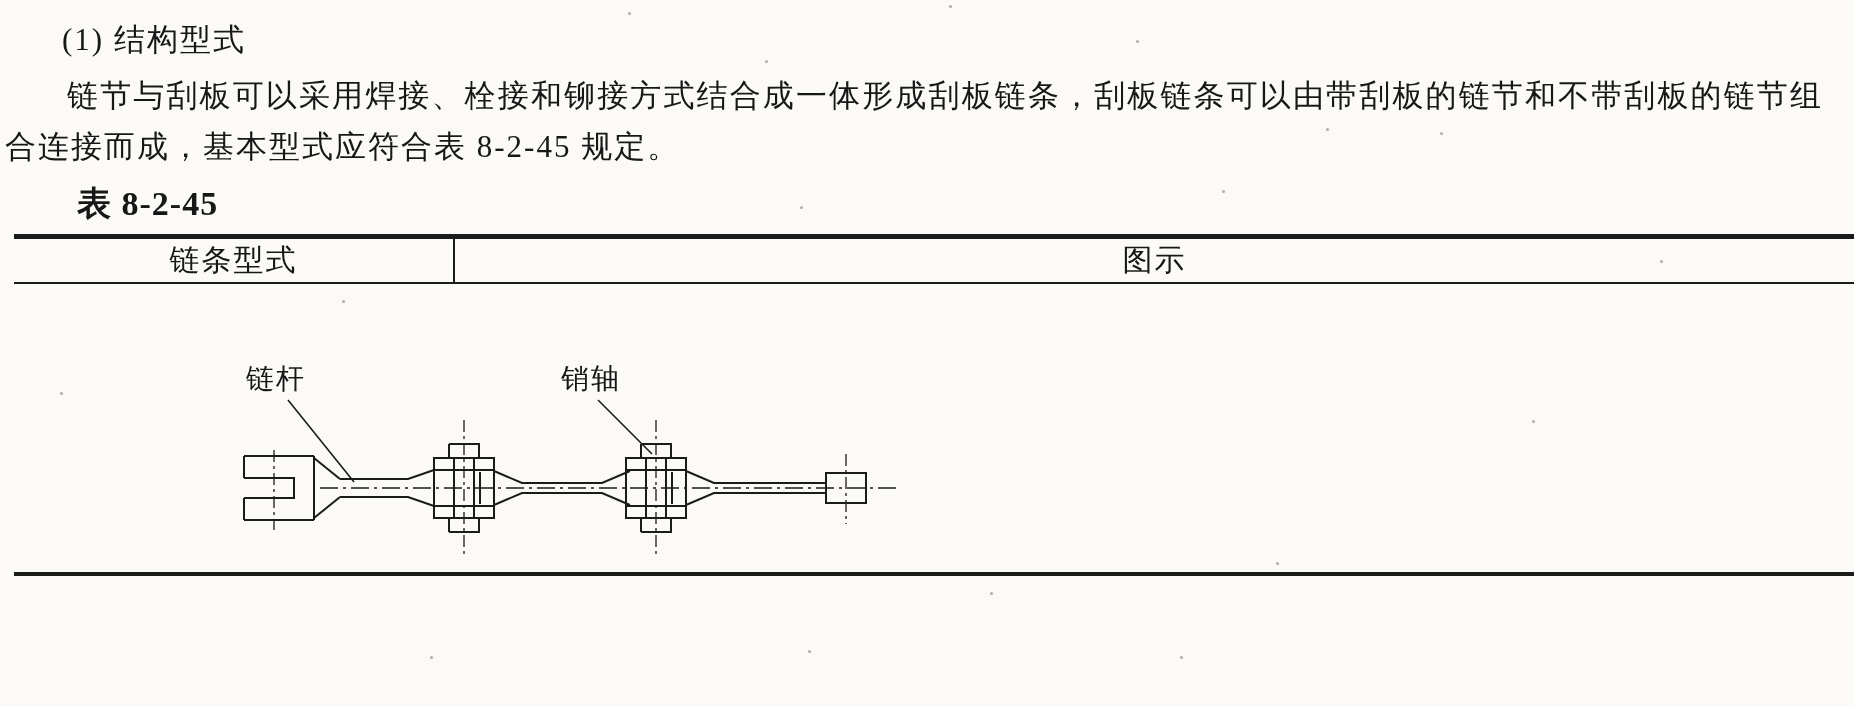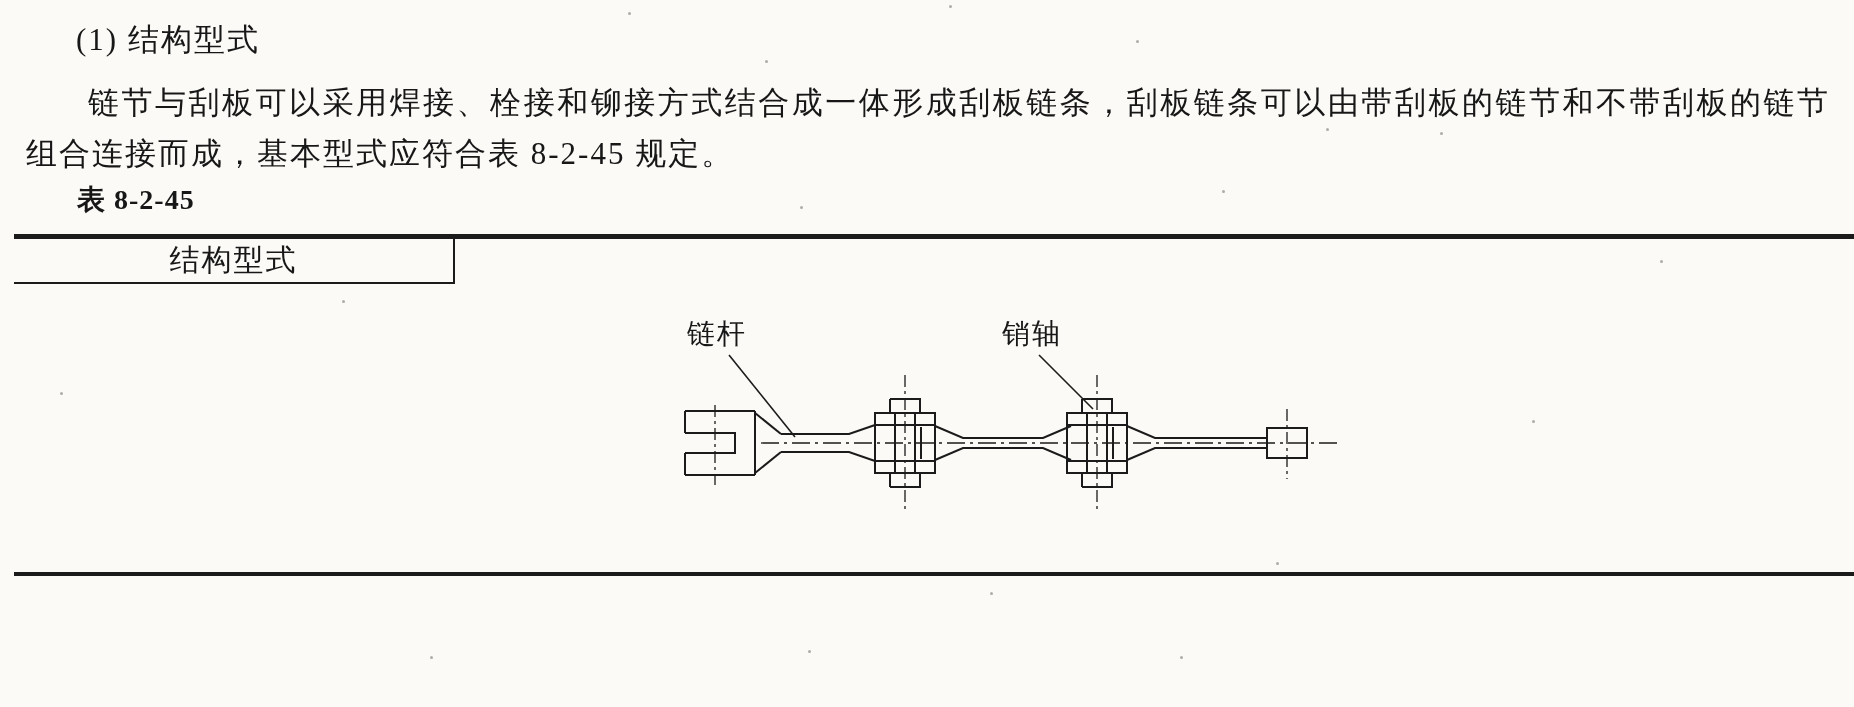--- a/index.html
+++ b/index.html
@@ -9,40 +9,40 @@
   }
   .page{
     position:relative;
     width:1854px;height:707px;
     background:#fbfaf7;
     color:#171717;
     overflow:hidden;
   }
   .textblock{
     position:absolute;
-    left:14px;top:14px;
+    left:0;top:14px;
     width:1828px;
     font-size:31px;
     line-height:51px;
     letter-spacing:2px;
   }
   .heading{
     margin:0 0 4px 0;
     padding-left:62px;
     font-size:31px;
   }
   .bodypara{
-    margin:12px;
+    margin:5px;
     text-indent:2em;
     text-align:justify;
   }
   .caption{
     position:absolute;
     left:77px;top:181px;
-    font-size:28px;
+    font-size:34px;
     font-weight:bold;
     letter-spacing:1px;
   }
   .doc-table{
     position:absolute;
     left:14px;top:234px;
     width:1840px;
     border-top:5px solid #1b1b1b;
     border-bottom:4px solid #1b1b1b;
     display:grid;
@@ -84,21 +84,22 @@
 <div class="page">
 
   <div class="textblock">
     <p class="heading">(1) 结构型式</p>
     <p class="bodypara">链节与刮板可以采用焊接、栓接和铆接方式结合成一体形成刮板链条，刮板链条可以由带刮板的链节和不带刮板的链节组合连接而成，基本型式应符合表 8-2-45 规定。</p>
   </div>
 
   <div class="caption">表 8-2-45</div>
 
   <div class="doc-table">
-    <div class="cell left head">结构型式</div>
+    <div class="cell left head">链条型式</div>
+    <div class="cell head">图示</div>
 
 
     <div class="cell illustration">
       <div class="diagram-wrap">
         <svg viewBox="0 0 690 205" width="690" height="205">
           <g stroke="#1b1b1b" fill="none" stroke-width="2" stroke-linejoin="miter" stroke-linecap="butt">
 
             <line x1="84" y1="130" x2="660" y2="130" stroke-width="1.3" stroke-dasharray="18 5 3 5"></line>
 
             <line x1="38" y1="92" x2="38" y2="172" stroke-width="1.3" stroke-dasharray="12 4 3 4"></line>

